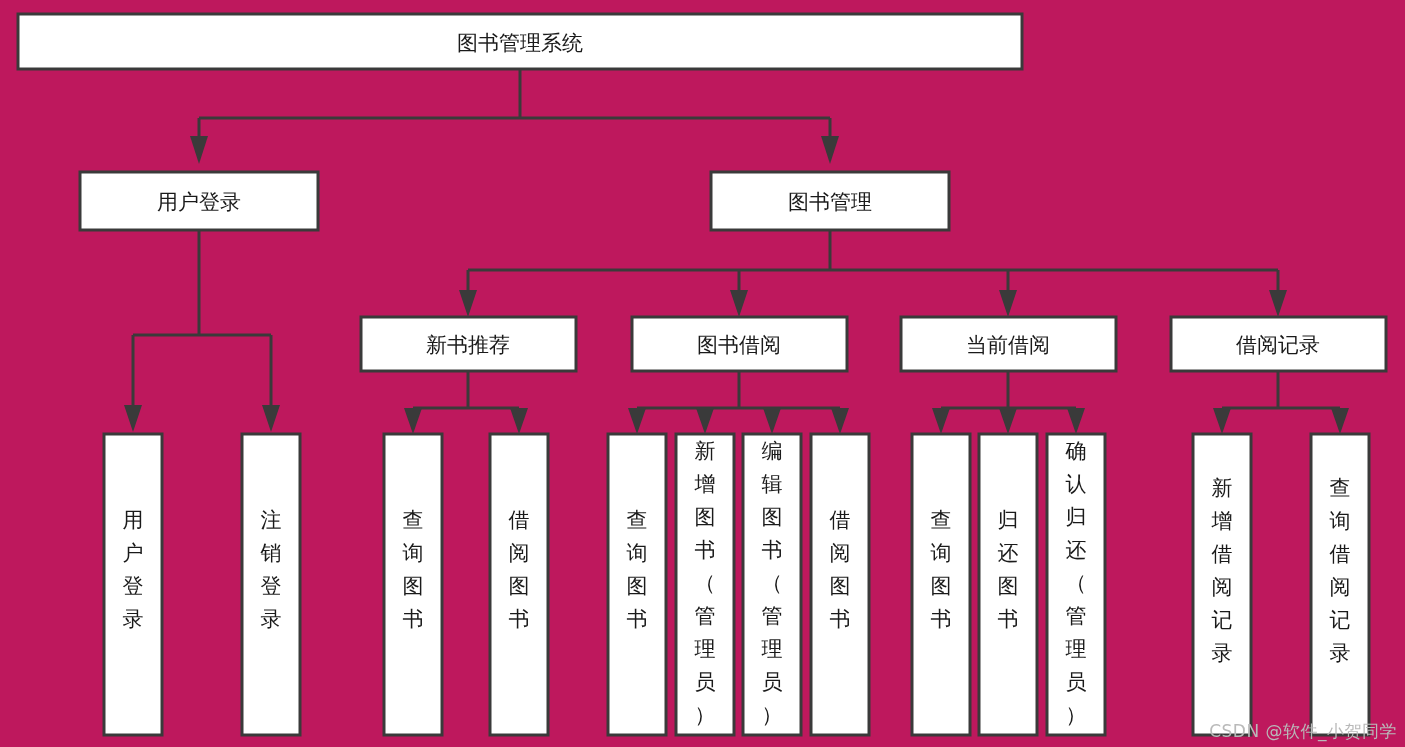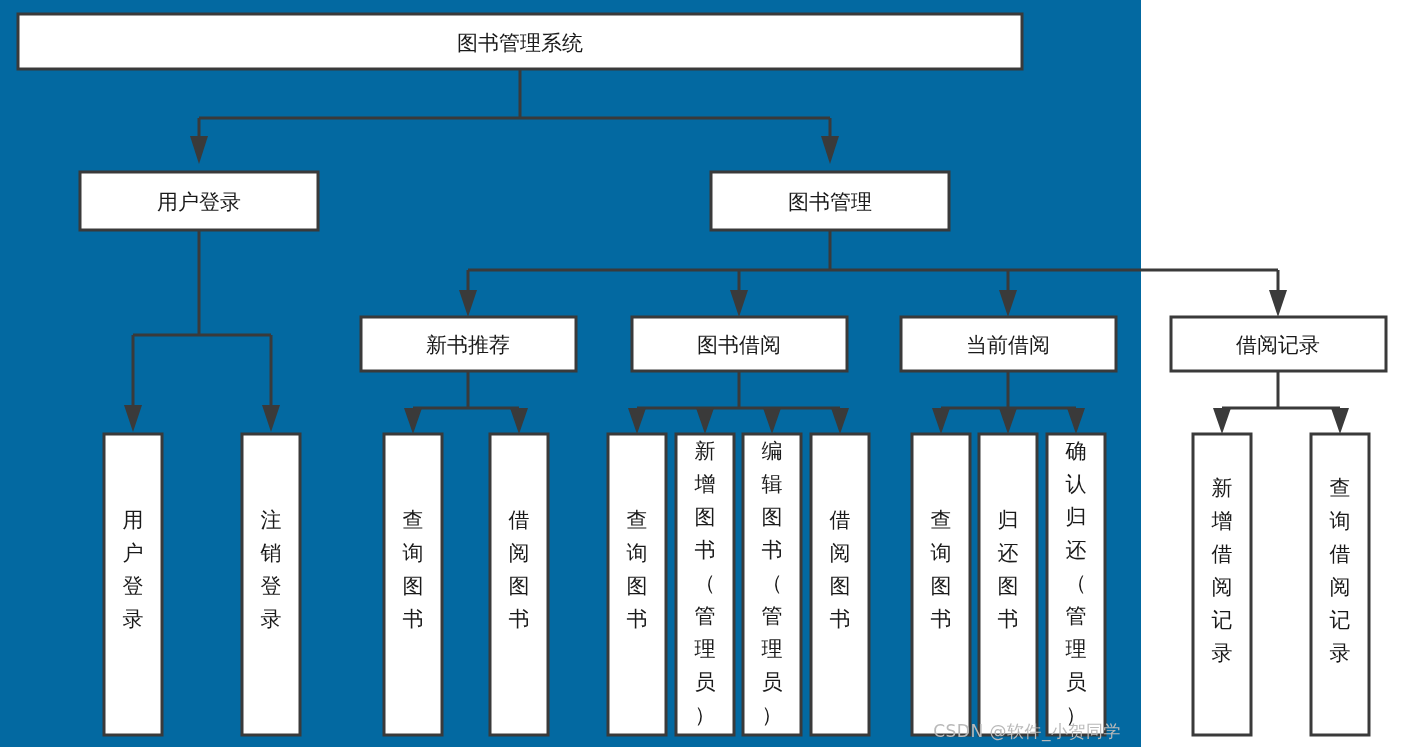--- a/index.html
+++ b/index.html
@@ -9,23 +9,23 @@
     background: #ffffff;
   }
   body {
     width: 1405px;
     height: 747px;
     font-family: "DejaVu Sans", "Liberation Sans", sans-serif;
     overflow: hidden;
   }
   #diagram-root {
     position: relative;
-    width: 1141px;
+    width: 1405px;
     height: 747px;
-    background: #0369a1;
+    background: #be185d;
   }
   svg#flow {
     position: absolute;
     left: 0;
     top: 0;
     width: 1405px;
     height: 747px;
     display: block;
   }
   .node-rect {
@@ -57,21 +57,21 @@
     dominant-baseline: central;
   }
   .node-label-v {
     fill: #1a1a1a;
     font-family: "DejaVu Sans", "Liberation Sans", sans-serif;
     font-size: 21px;
     text-anchor: middle;
   }
   .watermark {
     position: absolute;
-    right: 20px;
+    right: 8px;
     bottom: 4px;
     color: #b9b9b9;
     font-size: 17px;
     font-family: "DejaVu Sans", "Liberation Sans", sans-serif;
     letter-spacing: 0.5px;
     white-space: nowrap;
     user-select: none;
   }
 </style>
 </head>

